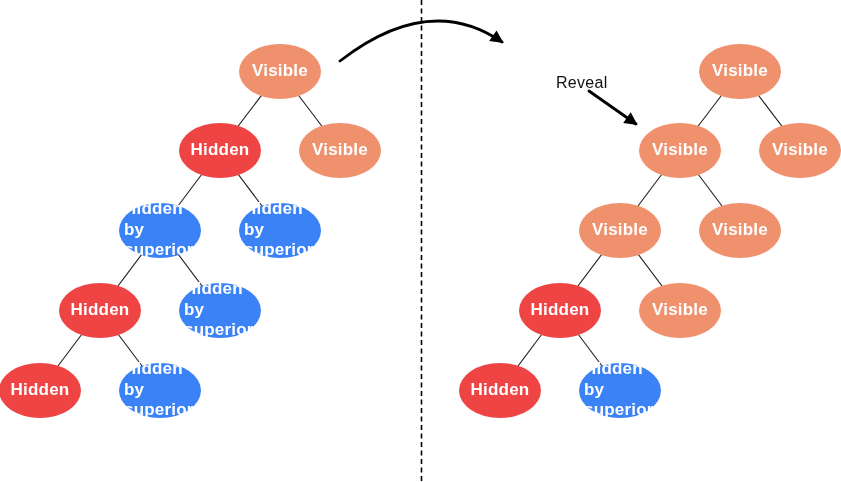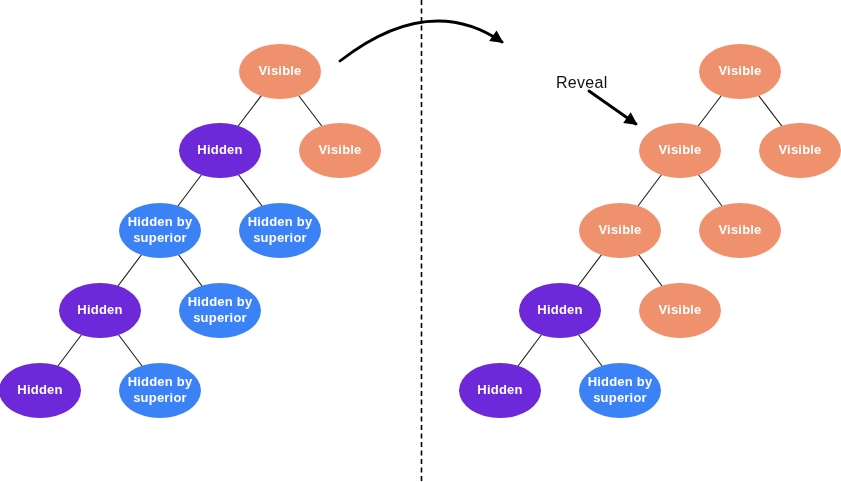--- a/index.html
+++ b/index.html
@@ -21,31 +21,30 @@
     width: 841px; height: 482px;
   }
   .node {
     position: absolute;
     width: 82px;
     height: 55px;
     border-radius: 50%;
     display: flex;
     align-items: center;
     justify-content: center;
-    text-align: center;
     color: #ffffff;
-    font-size: 13px;
+    font-size: 17px;
     font-weight: 600;
     letter-spacing: 0.2px;
     line-height: 1.22;
     padding: 0 5px;
     box-sizing: border-box;
   }
   .node.visible  { background: #F0916E; }
-  .node.hidden   { background: #6d28d9; }
+  .node.hidden   { background: #ef4444; }
   .node.hbs      { background: #3b82f6; }
   .annotation {
     position: absolute;
     color: #111111;
     font-size: 16px;
     font-weight: 500;
     letter-spacing: 0.3px;
   }
 </style>
 </head>

